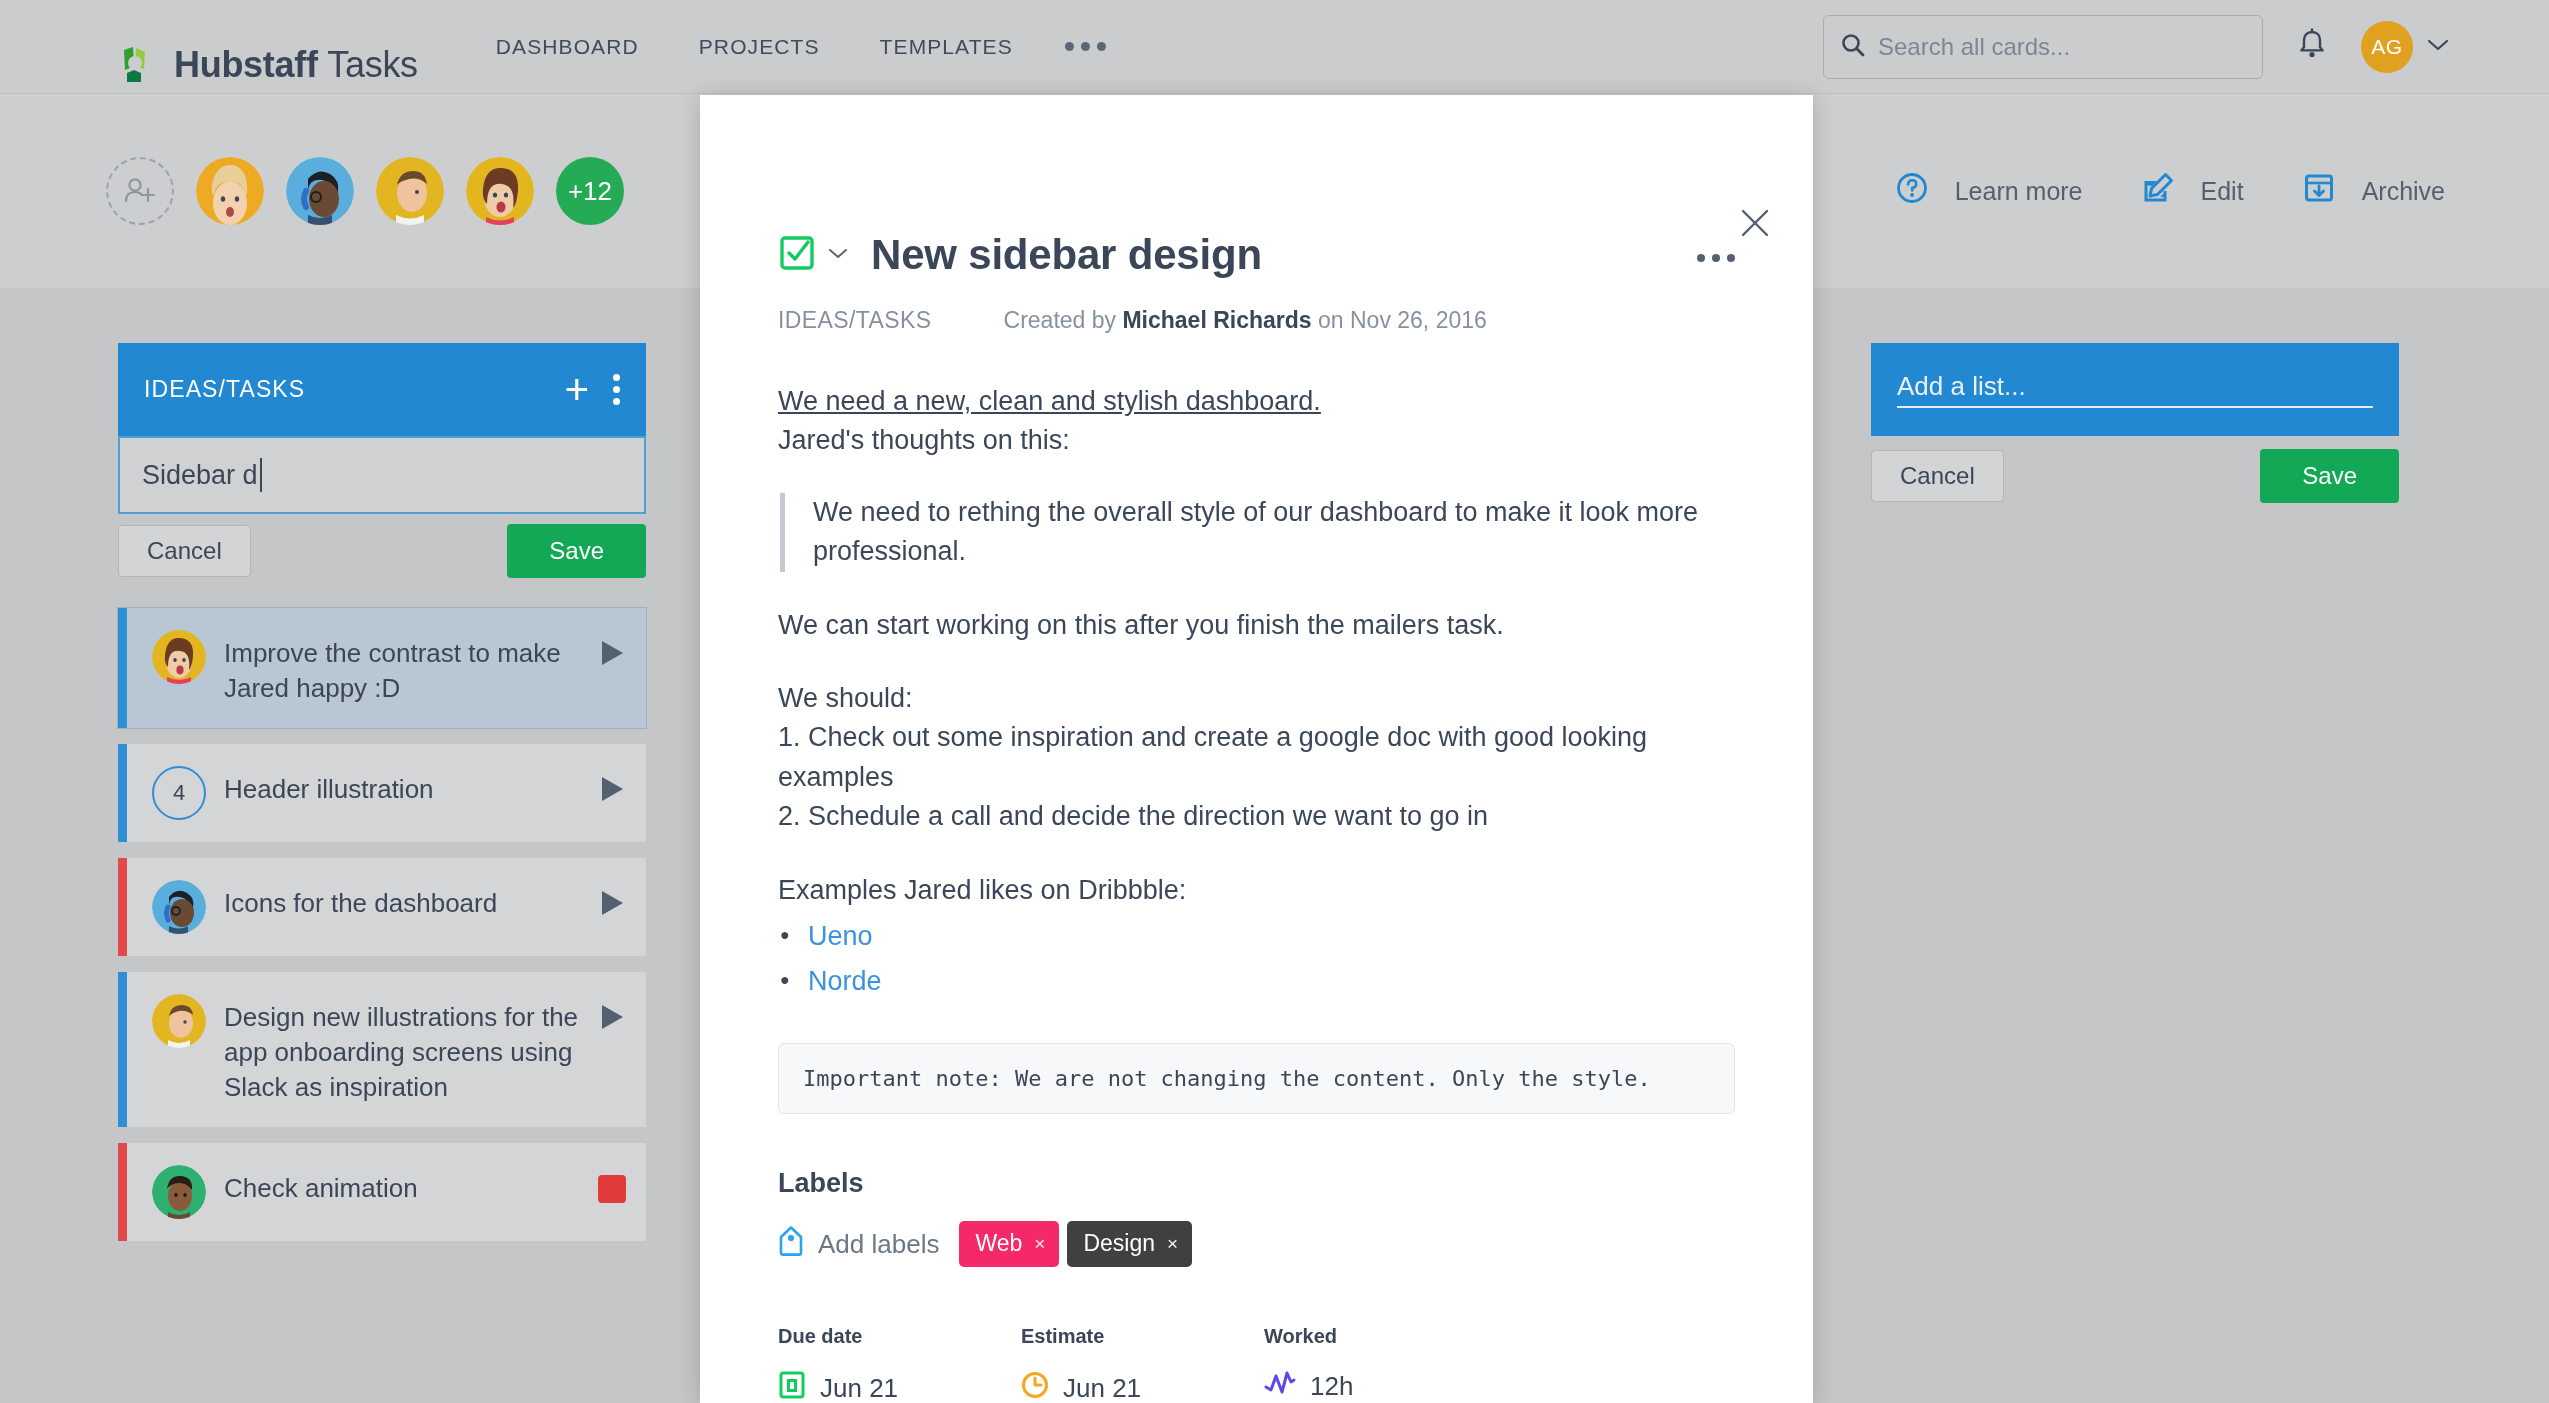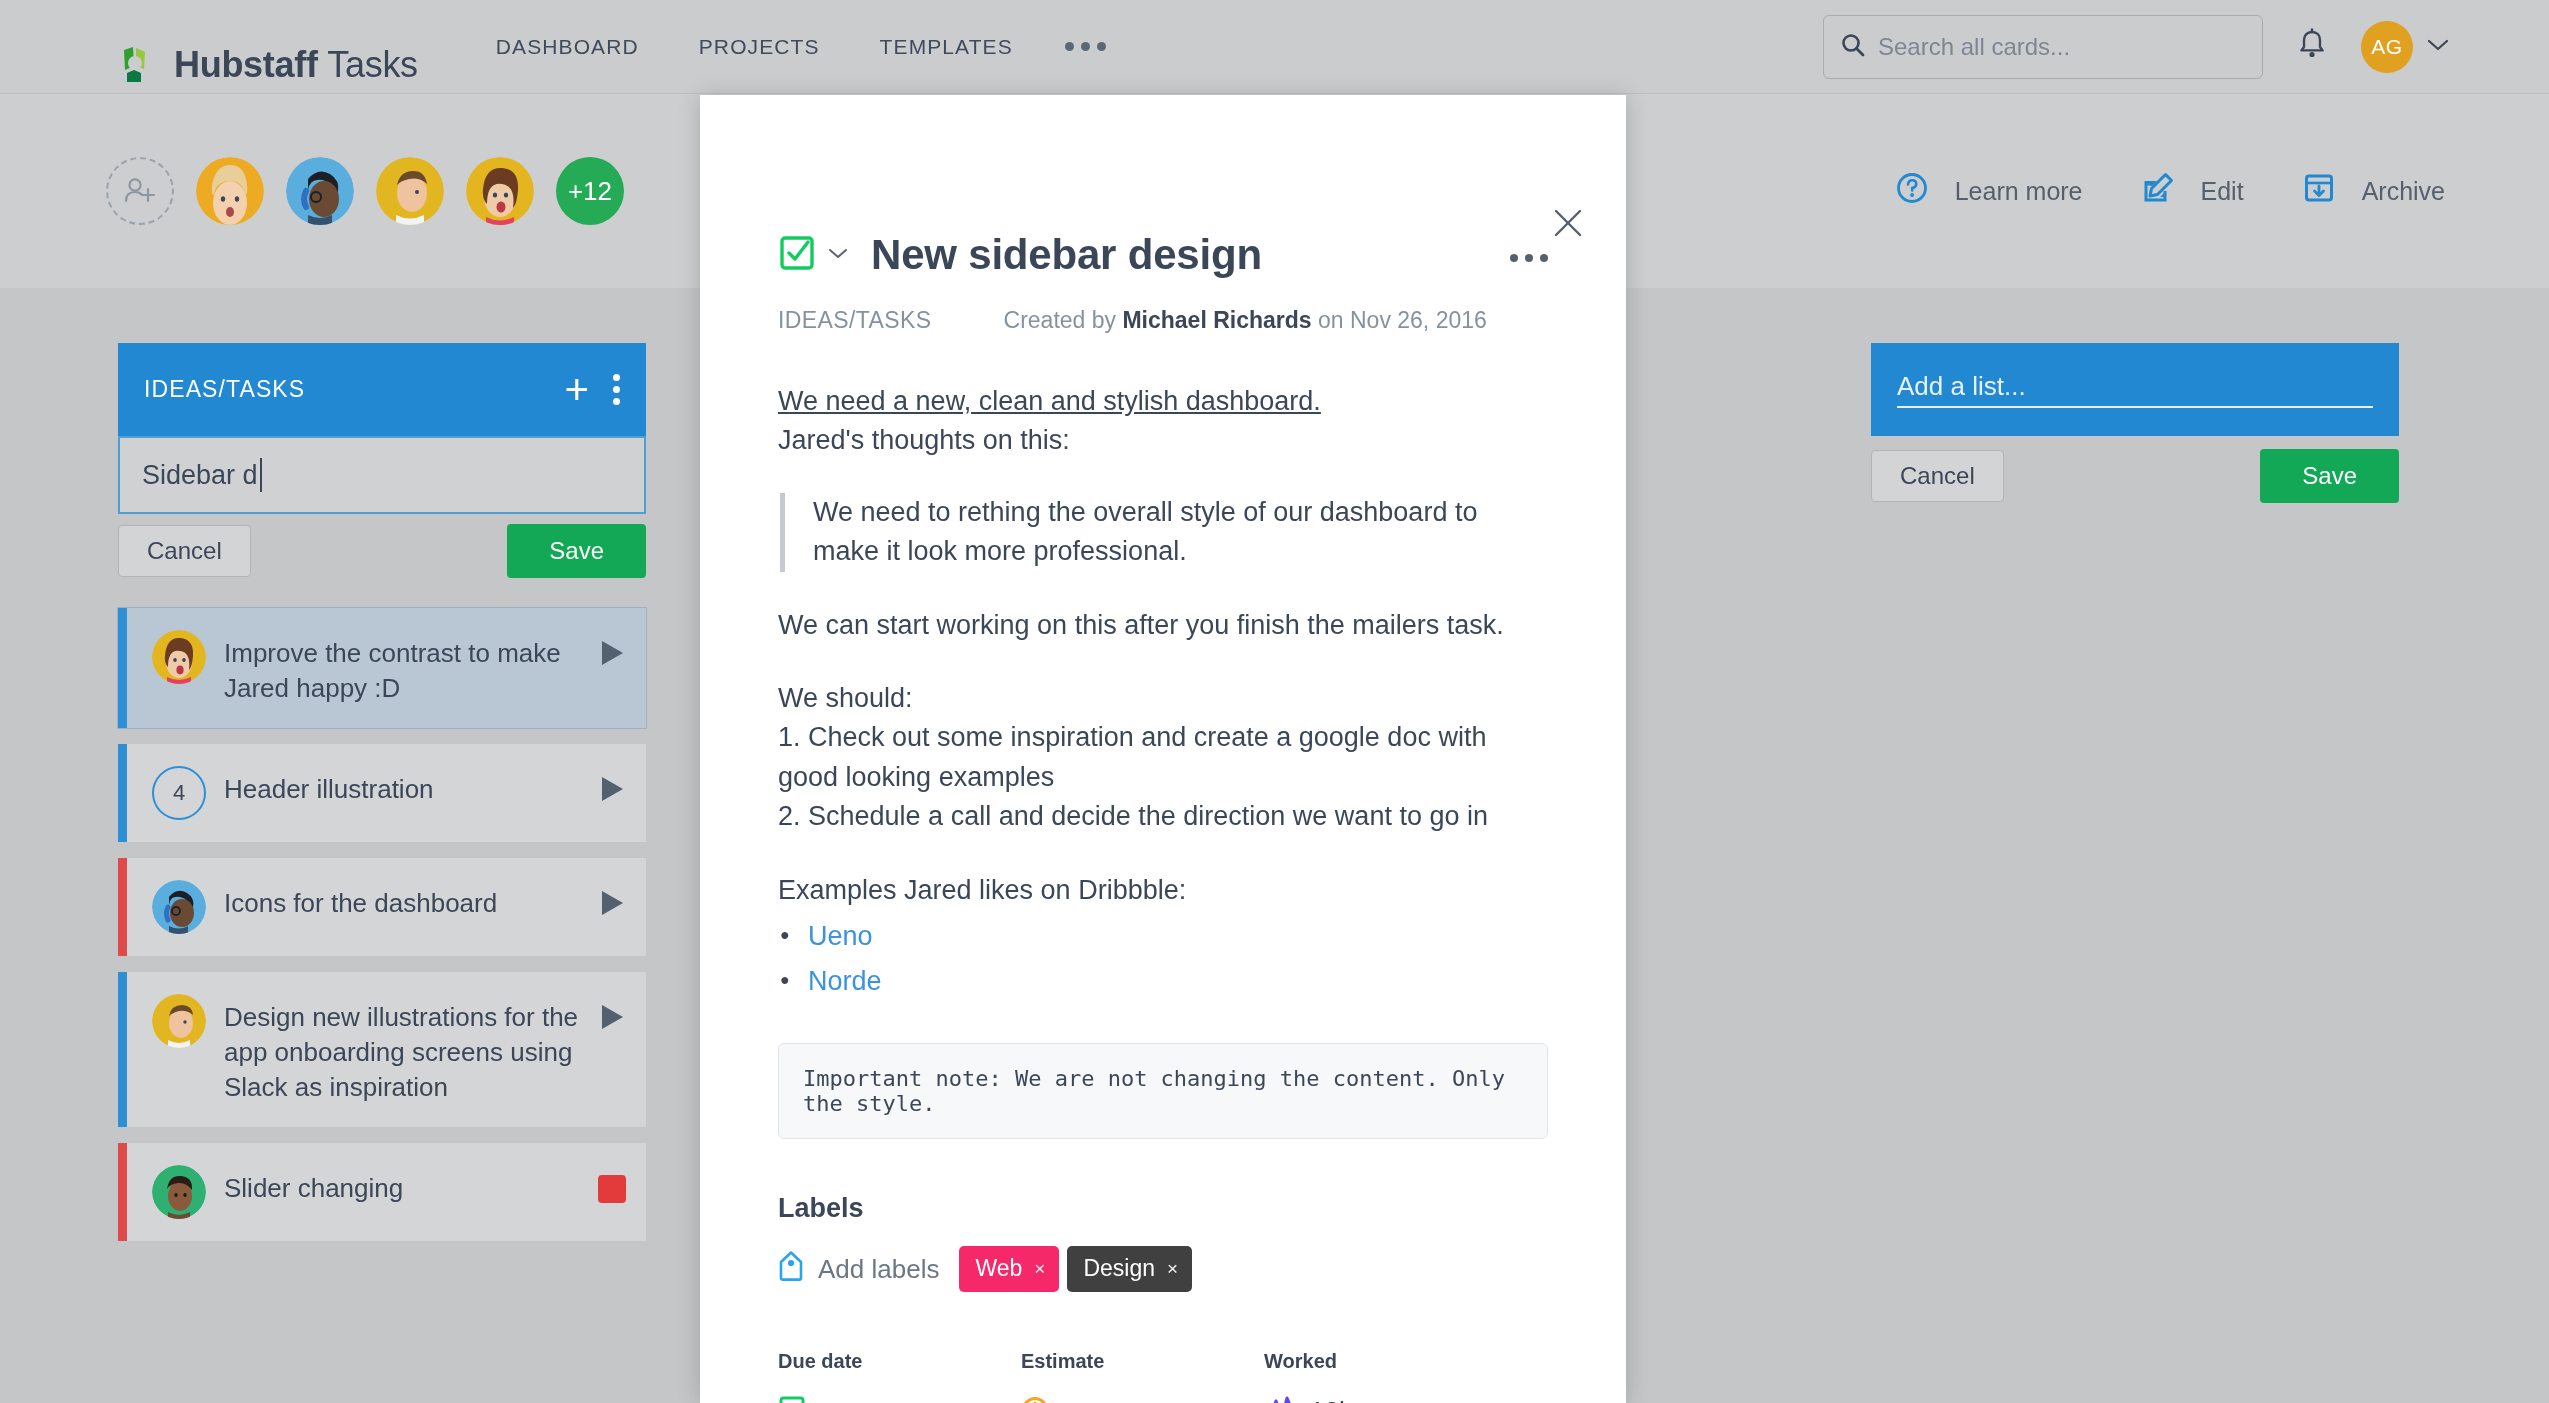--- a/index.html
+++ b/index.html
@@ -121,21 +121,21 @@
   .addlist-col { position: absolute; left: 1871px; top: 55px; width: 528px; }
   .addlist-head { background: #2188d1; height: 93px; display: flex; align-items: center; padding: 0 26px; }
   .addlist-input-wrap { width: 100%; border-bottom: 2px solid #e7eef5; padding-bottom: 4px; display:flex; align-items:center;}
   .addlist-input {
     background: transparent; border: none; outline: none; color: #fff;
     font-size: 26px; font-family: "Liberation Sans", sans-serif; width: 100%;
   }
   .addlist-input::placeholder { color: #e9f1f8; }
   .addlist-btns { width: 528px; height: 72px; display: flex; align-items: center; justify-content: space-between; padding-top: 8px; }
   .modal {
-    position: absolute; left: 700px; top: 95px; width: 926px; height: 1308px;
+    position: absolute; left: 700px; top: 95px; width: 1113px; height: 1308px;
     background: #fff; box-shadow: 0 2px 22px rgba(0,0,0,.18);
     overflow: hidden;
   }
   .modal-close { position: absolute; right: 42px; top: 112px; cursor: pointer; }
   .modal-inner { padding: 136px 78px 0 78px; }
   .m-titlerow { display: flex; align-items: center; }
   .m-check { margin-right: 11px; flex: 0 0 auto; }
   .m-chev { margin-right: 22px; flex: 0 0 auto; cursor: pointer; }
   .m-title { font-size: 42px; color: #3b4758; font-weight: 700; flex: 1; letter-spacing: -.2px; }
   .m-dots { display: flex; gap: 7px; align-items: center; cursor: pointer; margin-top: 6px; }
@@ -427,21 +427,21 @@
           <div class="card-av">
             <svg width="54" height="54" viewBox="0 0 54 54">
                 <circle cx="27" cy="27" r="27" fill="#2eb073"></circle>
                 <ellipse cx="28" cy="31" rx="12" ry="15" fill="#8a5a3c"></ellipse>
                 <path d="M15 24 q2 -14 14 -13 q12 1 11 14 q-6 -8 -14 -7 q-8 1 -11 6z" fill="#2a1d16"></path>
                 <ellipse cx="24" cy="30" rx="1.7" ry="2" fill="#23170f"></ellipse>
                 <ellipse cx="33" cy="30" rx="1.7" ry="2" fill="#23170f"></ellipse>
                 <path d="M16 47 q11 6 22 0 l0 7 l-22 0z" fill="#6d4a32"></path>
               </svg>
           </div>
-          <div class="card-title">Slider changing</div>
+          <div class="card-title">Check animation</div>
           <div class="card-stop"></div>
         </div>
 
       </div>
     </div>
 
     <div class="addlist-col">
       <div class="addlist-head">
         <div class="addlist-input-wrap">
           <input class="addlist-input" type="text" placeholder="Add a list..." style="">

